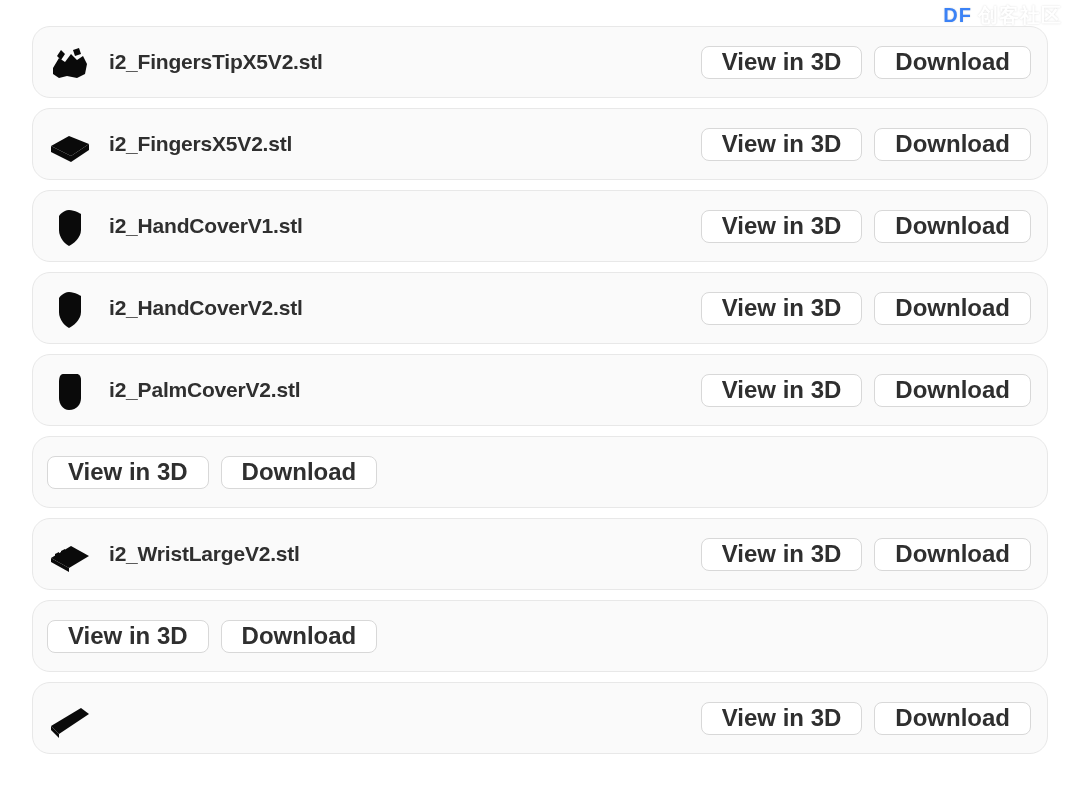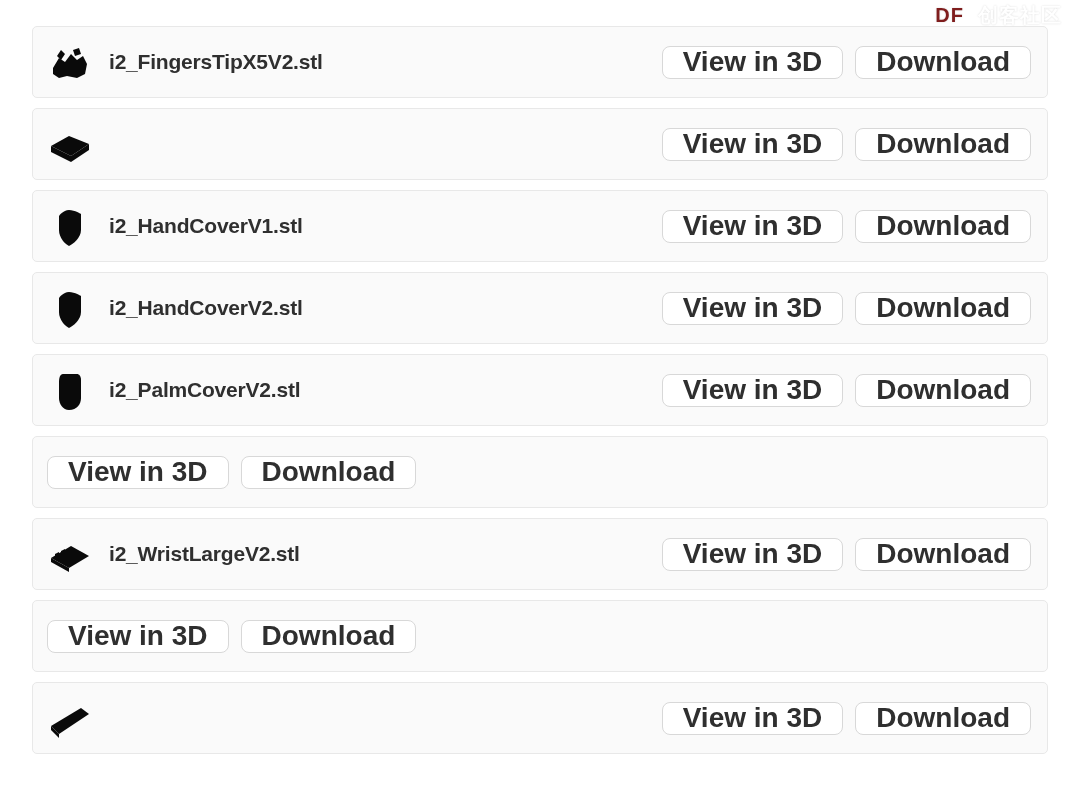--- a/index.html
+++ b/index.html
@@ -29,44 +29,44 @@
     font-weight: 700;
     letter-spacing: 1px;
     z-index: 5;
     text-shadow: 0 0 2px rgba(0,0,0,0.15);
   }
   .watermark .wm-logo {
     display: inline-flex;
     align-items: center;
   }
   .watermark .wm-df {
-    color: #7f1d1d;
+    color: #3b82f6;
     font-weight: 800;
     font-size: 20px;
-    margin-right: 10px;
+    margin-right: 2px;
   }
   .watermark .wm-text {
     color: #ffffff;
     font-weight: 700;
     font-size: 20px;
   }
   .list {
     display: flex;
     flex-direction: column;
     gap: 10px;
   }
   .file-row {
     display: flex;
     align-items: center;
     justify-content: space-between;
     height: 72px;
     padding: 0 16px 0 14px;
     background: #fafafa;
     border: 1px solid #e8e8e8;
-    border-radius: 5px;
+    border-radius: 18px;
   }
   .file-left {
     display: flex;
     align-items: center;
     gap: 18px;
   }
   .thumb {
     width: 44px;
     height: 44px;
     display: flex;
@@ -85,21 +85,21 @@
     display: flex;
     align-items: center;
     gap: 12px;
   }
   .btn {
     height: 33px;
     padding: 0 20px;
     background: #ffffff;
     border: 1px solid #d8d8d8;
     border-radius: 8px;
-    font-size: 28px;
+    font-size: 24px;
     font-weight: 600;
     color: #2f2f2f;
     display: inline-flex;
     align-items: center;
     justify-content: center;
     cursor: pointer;
     white-space: nowrap;
   }
 </style>
 </head>
@@ -176,20 +176,21 @@
           <button class="btn">Download</button>
         </div>
       </div>
       <div class="file-row">
         <div class="file-left">
           <span class="thumb">
             <svg viewBox="0 0 44 44">
               <use href="#ic-slab"></use>
             </svg>
           </span>
+          <span class="filename">i2_FingersX5V2.stl</span>
         </div>
         <div class="file-actions">
           <button class="btn">View in 3D</button>
           <button class="btn">Download</button>
         </div>
       </div>
       <div class="file-row">
         <div class="file-left">
           <span class="thumb">
             <svg viewBox="0 0 44 44">

